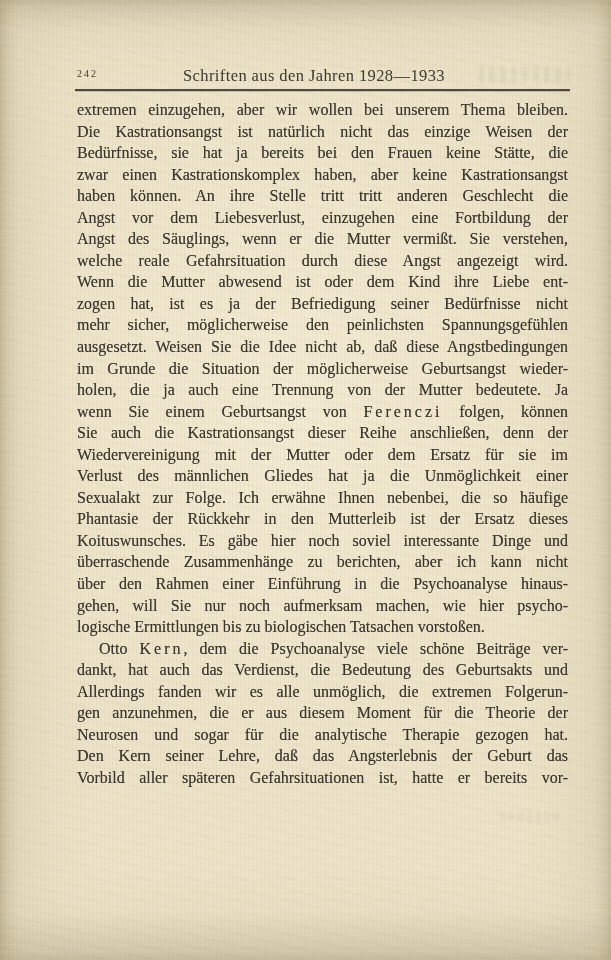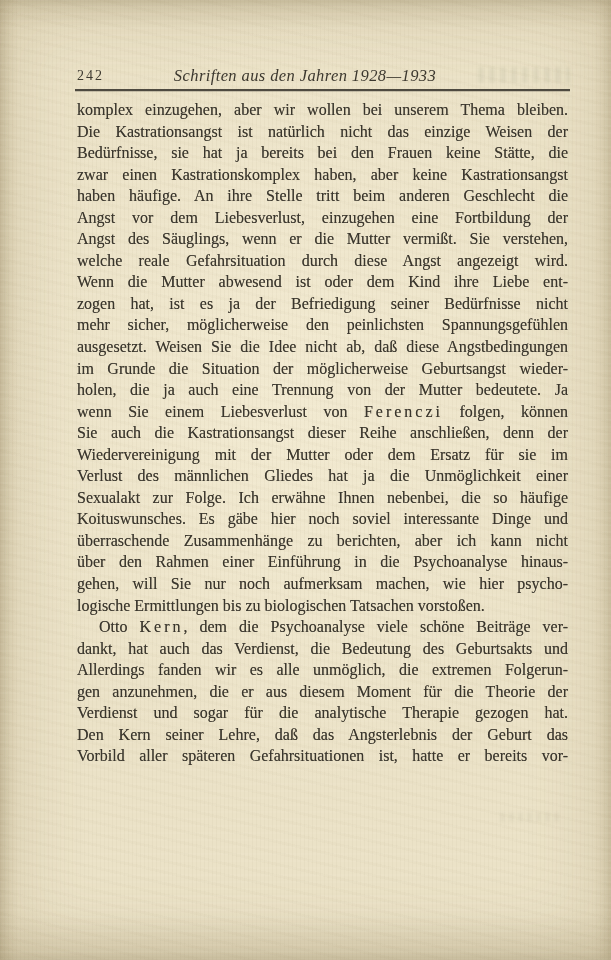--- a/index.html
+++ b/index.html
@@ -30,32 +30,31 @@
     background-image:
       repeating-linear-gradient(90deg, rgba(125,108,70,0.045) 0 1px, rgba(0,0,0,0) 1px 4px),
       repeating-linear-gradient(0deg, rgba(255,250,235,0.05) 0 2px, rgba(0,0,0,0) 2px 7px),
       repeating-linear-gradient(13deg, rgba(120,100,60,0.025) 0 3px, rgba(0,0,0,0) 3px 11px);
   }
 
   .header-pagenum {
     position: absolute;
     top: 68px;
     left: 77px;
-    font-size: 14px;
+    font-size: 10px;
     letter-spacing: 2px;
     color: #3c382f;
   }
 
   .header-title {
     position: absolute;
     top: 66px;
-    left: 305px;
+    left: 314px;
     transform: translateX(-50%);
     white-space: nowrap;
-    font-style: italic;
     font-size: 16.5px;
     letter-spacing: 0.4px;
     color: #3c382f;
   }
 
   .header-rule {
     position: absolute;
     top: 89px;
     left: 75px;
     width: 495px;
@@ -116,49 +115,50 @@
 
 <div class="page">
 
   <span class="header-pagenum">242</span>
 
   <span class="header-title">Schriften aus den Jahren 1928—1933</span>
 
   <div class="header-rule"></div>
 
   <div class="text-body" id="text-body">
-      <div class="line"><span>komplex einzugehen, aber wir wollen bei unserem Thema bleiben.</span></div>
+      <div class="line"><span>extremen einzugehen, aber wir wollen bei unserem Thema bleiben.</span></div>
       <div class="line"><span>Die Kastrationsangst ist natürlich nicht das einzige Weisen der</span></div>
       <div class="line"><span>Bedürfnisse, sie hat ja bereits bei den Frauen keine Stätte, die</span></div>
       <div class="line"><span>zwar einen Kastrationskomplex haben, aber keine Kastrationsangst</span></div>
-      <div class="line"><span>haben häufige. An ihre Stelle tritt beim anderen Geschlecht die</span></div>
+      <div class="line"><span>haben können. An ihre Stelle tritt tritt anderen Geschlecht die</span></div>
       <div class="line"><span>Angst vor dem Liebesverlust, einzugehen eine Fortbildung der</span></div>
       <div class="line"><span>Angst des Säuglings, wenn er die Mutter vermißt. Sie verstehen,</span></div>
       <div class="line"><span>welche reale Gefahrsituation durch diese Angst angezeigt wird.</span></div>
       <div class="line"><span>Wenn die Mutter abwesend ist oder dem Kind ihre Liebe ent-</span></div>
       <div class="line"><span>zogen hat, ist es ja der Befriedigung seiner Bedürfnisse nicht</span></div>
       <div class="line"><span>mehr sicher, möglicherweise den peinlichsten Spannungsgefühlen</span></div>
       <div class="line"><span>ausgesetzt. Weisen Sie die Idee nicht ab, daß diese Angstbedingungen</span></div>
       <div class="line"><span>im Grunde die Situation der möglicherweise Geburtsangst wieder-</span></div>
       <div class="line"><span>holen, die ja auch eine Trennung von der Mutter bedeutete. Ja</span></div>
-      <div class="line"><span>wenn Sie einem Liebesverlust von </span><span class="sperr">Ferenczi</span><span> folgen, können</span></div>
+      <div class="line"><span>wenn Sie einem Geburtsangst von </span><span class="sperr">Ferenczi</span><span> folgen, können</span></div>
       <div class="line"><span>Sie auch die Kastrationsangst dieser Reihe anschließen, denn der</span></div>
       <div class="line"><span>Wiedervereinigung mit der Mutter oder dem Ersatz für sie im</span></div>
       <div class="line"><span>Verlust des männlichen Gliedes hat ja die Unmöglichkeit einer</span></div>
       <div class="line"><span>Sexualakt zur Folge. Ich erwähne Ihnen nebenbei, die so häufige</span></div>
+      <div class="line"><span>Phantasie der Rückkehr in den Mutterleib ist der Ersatz dieses</span></div>
       <div class="line"><span>Koituswunsches. Es gäbe hier noch soviel interessante Dinge und</span></div>
       <div class="line"><span>überraschende Zusammenhänge zu berichten, aber ich kann nicht</span></div>
       <div class="line"><span>über den Rahmen einer Einführung in die Psychoanalyse hinaus-</span></div>
       <div class="line"><span>gehen, will Sie nur noch aufmerksam machen, wie hier psycho-</span></div>
       <div class="line par-end"><span>logische Ermittlungen bis zu biologischen Tatsachen vorstoßen.</span></div>
       <div class="line indent"><span>Otto </span><span class="sperr">Kern</span><span>, dem die Psychoanalyse viele schöne Beiträge ver-</span></div>
       <div class="line"><span>dankt, hat auch das Verdienst, die Bedeutung des Geburtsakts und</span></div>
       <div class="line"><span>Allerdings fanden wir es alle unmöglich, die extremen Folgerun-</span></div>
       <div class="line"><span>gen anzunehmen, die er aus diesem Moment für die Theorie der</span></div>
-      <div class="line"><span>Verdienst und sogar für die analytische Therapie gezogen hat.</span></div>
+      <div class="line"><span>Neurosen und sogar für die analytische Therapie gezogen hat.</span></div>
       <div class="line"><span>Den Kern seiner Lehre, daß das Angsterlebnis der Geburt das</span></div>
       <div class="line"><span>Vorbild aller späteren Gefahrsituationen ist, hatte er bereits vor-</span></div>
     </div>
 
   <div class="ghost ghost-a"></div>
   <div class="ghost ghost-b"></div>
 
 </div>
 
 </body></html>

